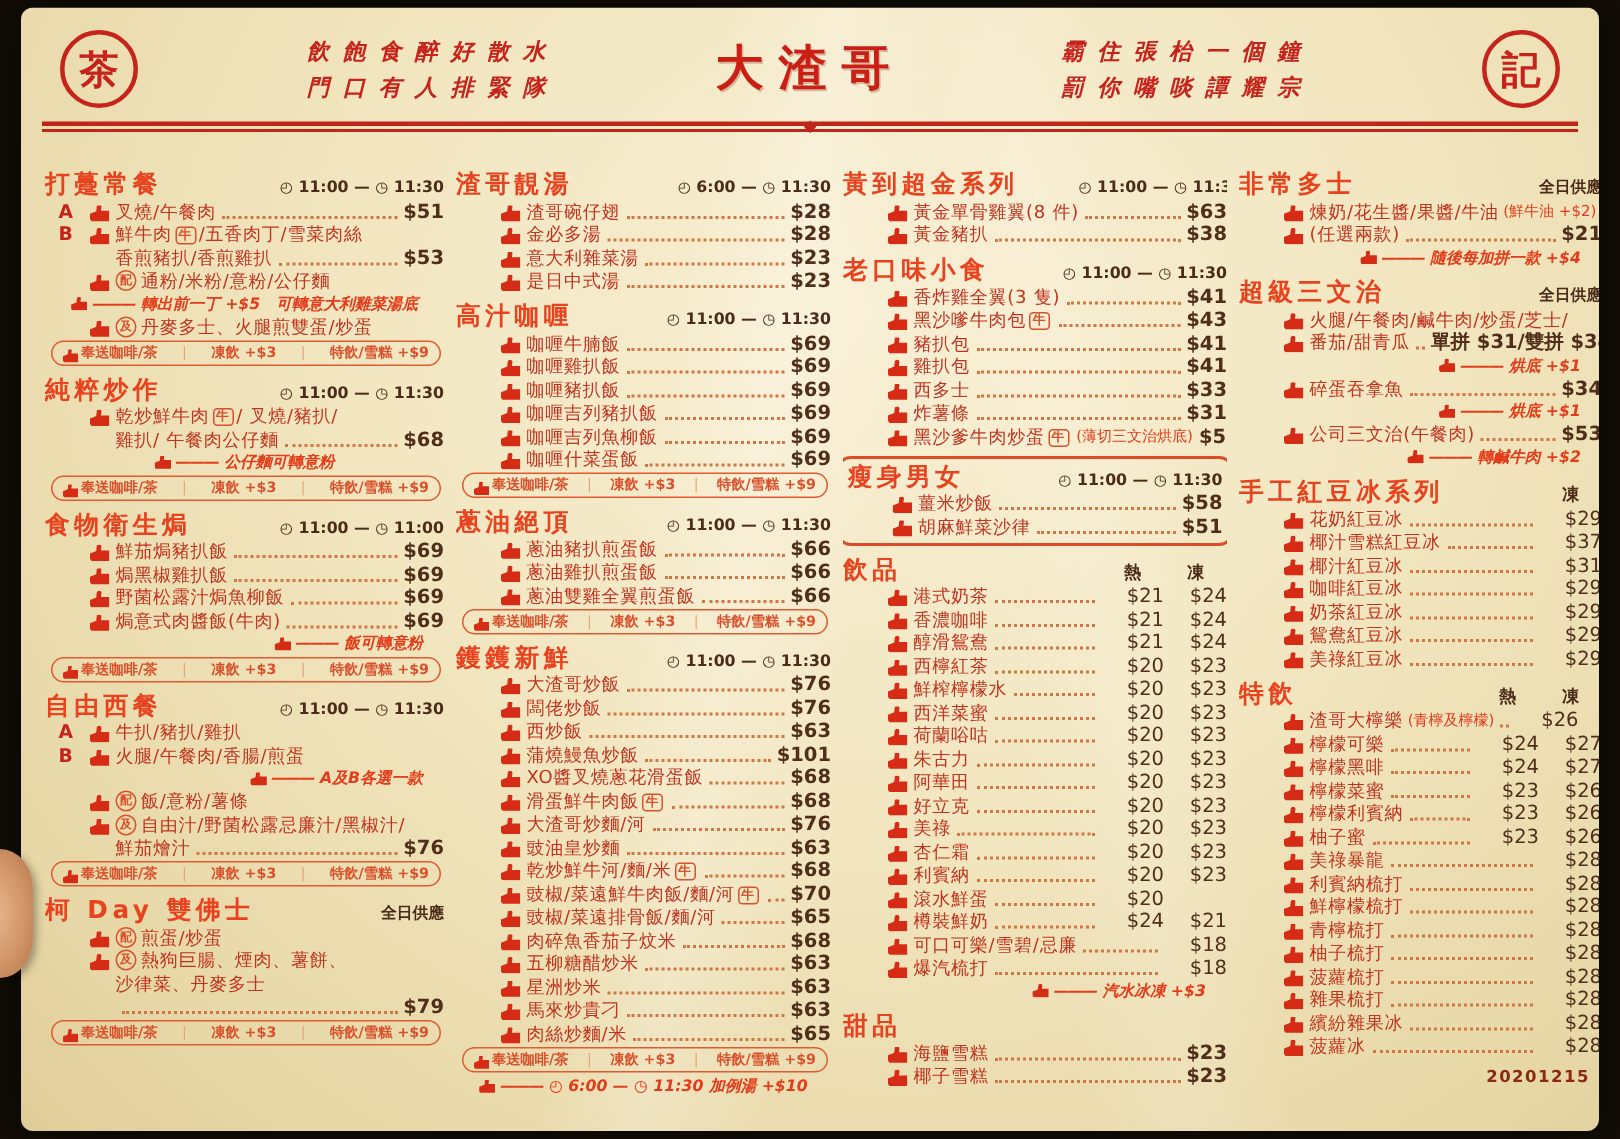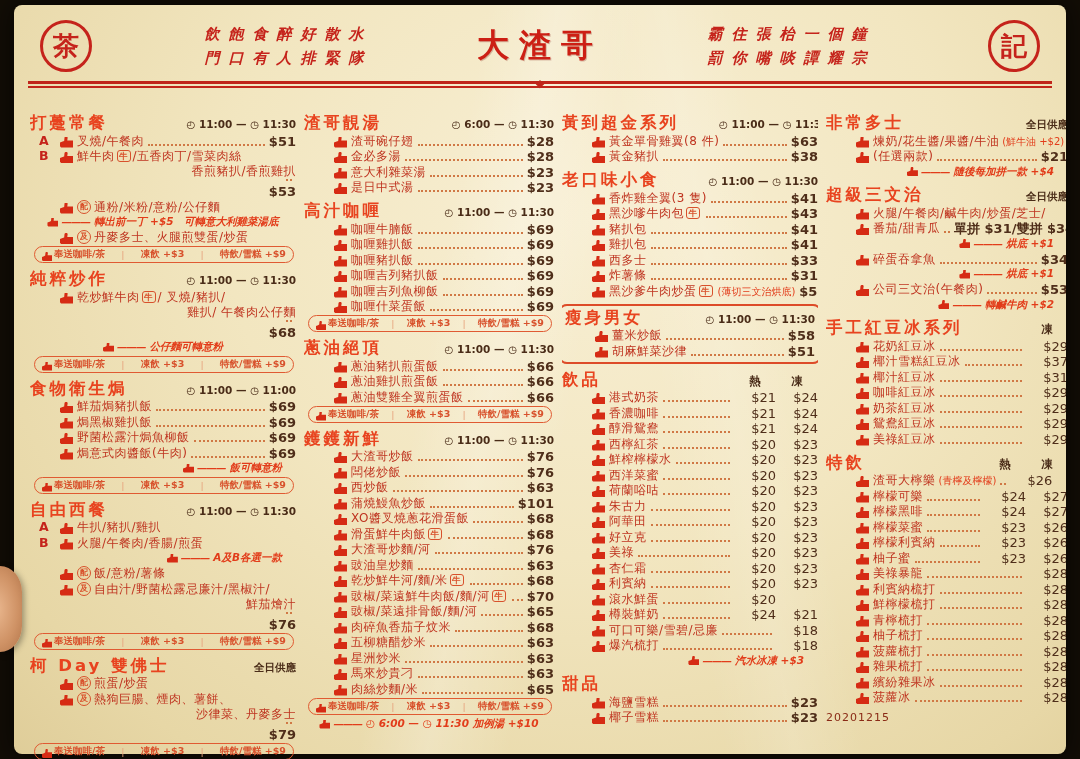--- a/index.html
+++ b/index.html
@@ -49,21 +49,21 @@
   .sec-t{color:#e8431f;font-weight:bold;font-size:16.5px;letter-spacing:3px;white-space:nowrap;}
   .sec-time{color:#4a2c18;font-weight:bold;font-size:10.5px;white-space:nowrap;padding-left:40px;}
   .clk{font-size:10px;color:#4a2c18;}
   .colheads{display:flex;}
   .colheads span{width:42px;text-align:center;color:#4a2c18;font-weight:bold;font-size:11.5px;}
   .boxed{border:2px solid #dd4b28;border-radius:9px;padding:1px 5px 3px 5px;margin:5px -4px 0 -4px;}
   .boxed .sec{margin-top:0;text-align:center;}
   
   .row{position:relative;display:flex;align-items:flex-end;min-height:15.5px;line-height:15px;
        padding-left:30px;font-size:12px;color:#bf3420;}
-  .row.cont{padding-left:47px;flex-direction:column;}
+  .row.cont{padding-left:47px;}
   .pre{position:absolute;left:9px;bottom:1px;font-weight:bold;color:#c5231b;font-size:12.5px;}
   .thumb-icon{display:inline-block;width:13px;height:11px;margin:0 4px 1px 0;background:#d62b14;flex:none;
     clip-path:polygon(0 55%,20% 46%,32% 40%,35% 6%,42% 0,54% 0,59% 10%,56% 36%,100% 36%,100% 100%,8% 100%,0 88%);}
   .badge{flex:none;width:12px;height:12px;border:1px solid #d8512c;border-radius:50%;color:#d8512c;
          font-size:8px;line-height:12px;text-align:center;margin:0 3px 1px 0;font-weight:bold;}
   .beef{display:inline-block;border:1px solid #d8512c;border-radius:3px;color:#d8512c;
         font-size:8.5px;line-height:10px;padding:0 1.5px;margin:0 2px;vertical-align:1px;font-weight:bold;}
   .nm{white-space:nowrap;letter-spacing:.5px;}
   .paren{color:#e23c1a;font-size:10px;margin-left:3px;white-space:nowrap;}
   .dots{flex:1;min-width:6px;border-bottom:2px dotted #d07845;margin:0 4px 3px 4px;}
@@ -77,21 +77,21 @@
   .note .dash{letter-spacing:-1px;margin-right:4px;color:#e23c1a;}
   .note.al-c{justify-content:center;}
   .note.al-r{justify-content:flex-end;padding-right:14px;}
   
   .banner{display:flex;align-items:center;border:1.5px solid #e05a32;border-radius:10px;
           margin:1px 2px 2px 4px;padding:0 7px;height:15px;font-size:9.5px;color:#d8512c;
           font-weight:bold;white-space:nowrap;justify-content:space-between;}
   .banner .thumb-icon{width:10px;height:9px;margin:0 2px 0 0;}
   .banner .bseg{display:flex;align-items:flex-end;}
   .banner .bar{color:#e7a37e;margin:0 4px;font-weight:normal;}
-  .stamp-date{color:#8a2a16;font-weight:normal;font-size:11px;padding:6px 8px 0 0;
+  .stamp-date{text-align:right;color:#8a2a16;font-weight:bold;font-size:11px;padding:6px 8px 0 0;
               letter-spacing:1px;}
   
   .ftr{display:flex;align-items:center;gap:26px;padding:8px 0 0 44px;font-size:12px;
        color:#4a2c18;font-weight:bold;}
   .ftr .rec{display:flex;align-items:center;color:#c5231b;gap:4px;}
   .ftr .beef{font-size:10px;line-height:13px;}
 </style>
 </head>
 <body>
 

